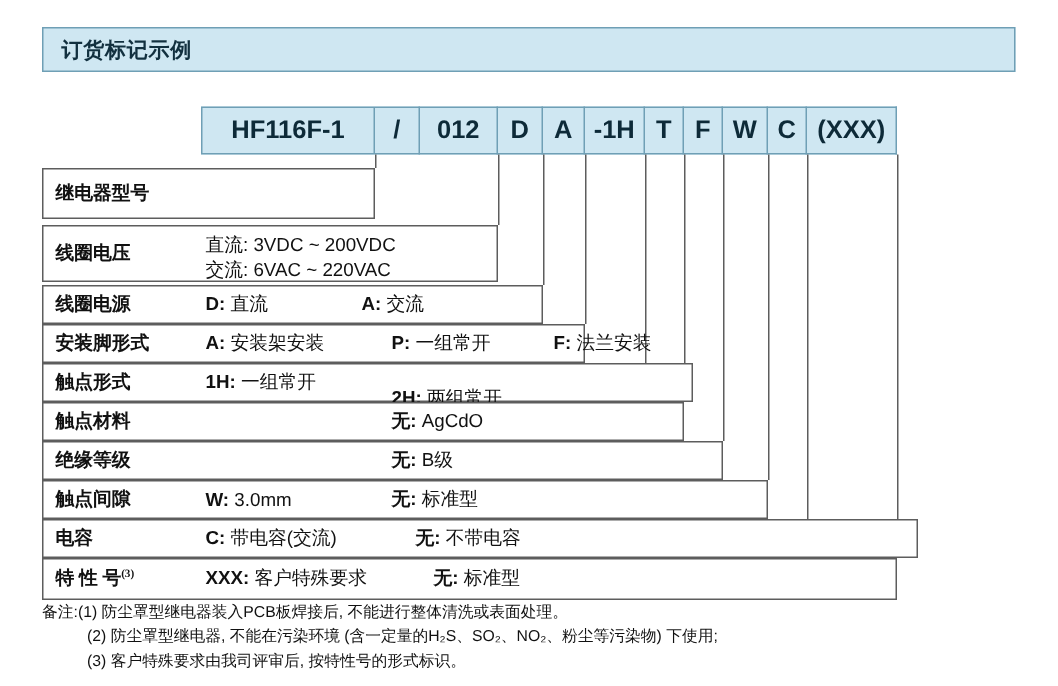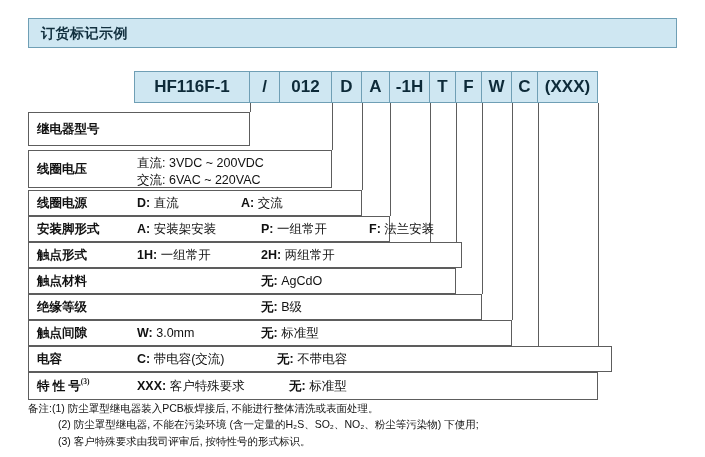--- a/index.html
+++ b/index.html
@@ -175,21 +175,21 @@
       </div>
       <div class="desc-row" style="left: 28px; top: 216px; width: 362px; height: 26px;">
         <span class="desc-label">安装脚形式</span>
         <span class="desc-val" style="left: 108px;"><b>A:</b><span> 安装架安装</span></span>
         <span class="desc-val" style="left: 232px;"><b>P:</b><span> 一组常开</span></span>
         <span class="desc-val" style="left: 340px;"><b>F:</b><span> 法兰安装</span></span>
       </div>
       <div class="desc-row" style="left: 28px; top: 242px; width: 434px; height: 26px;">
         <span class="desc-label">触点形式</span>
         <span class="desc-val" style="left: 108px;"><b>1H:</b><span> 一组常开</span></span>
-        <span class="desc-val" style="left: 232px;"><b>2H:</b><span> 两组常开</span></span>
+        <span class="desc-val" style="left: 232px; margin-top: 11px;"><b>2H:</b><span> 两组常开</span></span>
       </div>
       <div class="desc-row" style="left: 28px; top: 268px; width: 428px; height: 26px;">
         <span class="desc-label">触点材料</span>
         <span class="desc-val" style="left: 108px; margin-top: 24px;"><b>T:</b><span> AgSnO₂</span></span>
         <span class="desc-val" style="left: 232px;"><b>无:</b><span> AgCdO</span></span>
       </div>
       <div class="desc-row" style="left: 28px; top: 294px; width: 454px; height: 26px;">
         <span class="desc-label">绝缘等级</span>
         <span class="desc-val" style="left: 108px; margin-top: 40px;"><b>F:</b><span> F级</span></span>
         <span class="desc-val" style="left: 232px;"><b>无:</b><span> B级</span></span>

